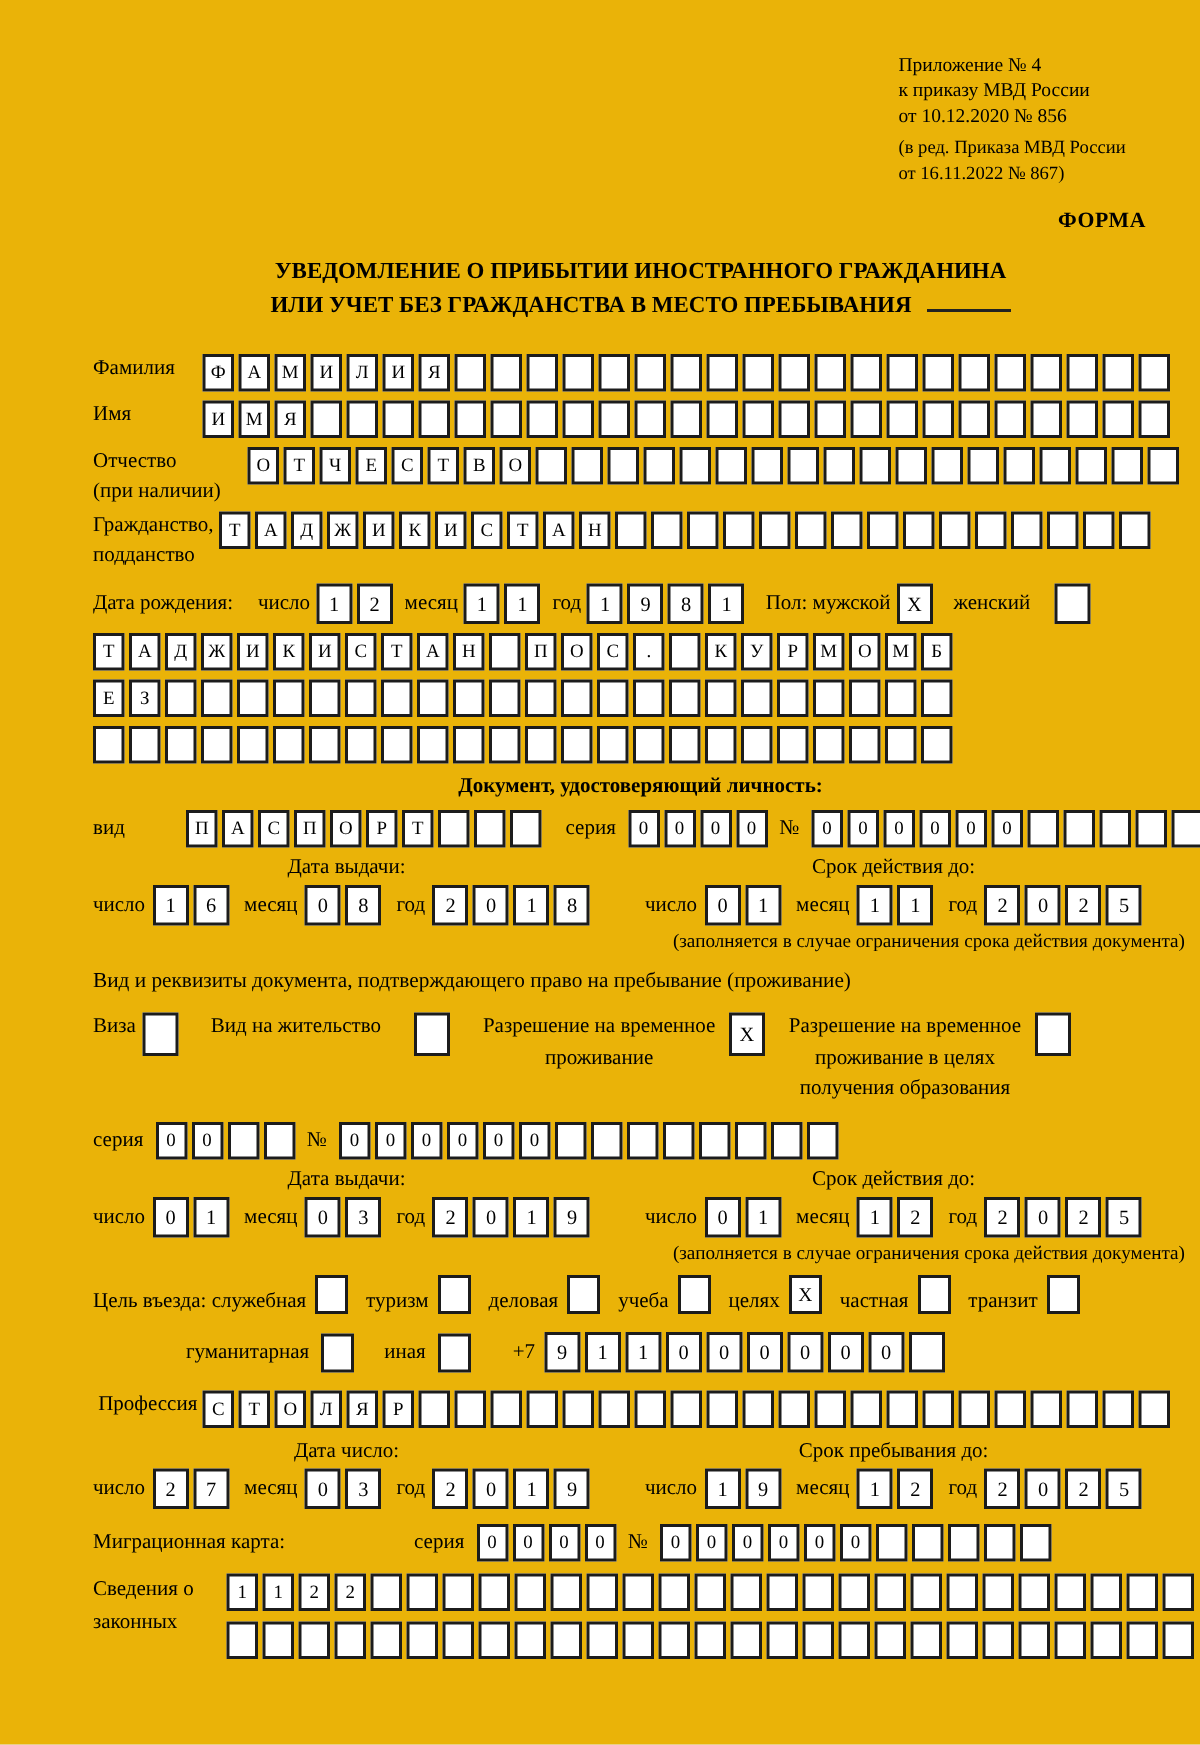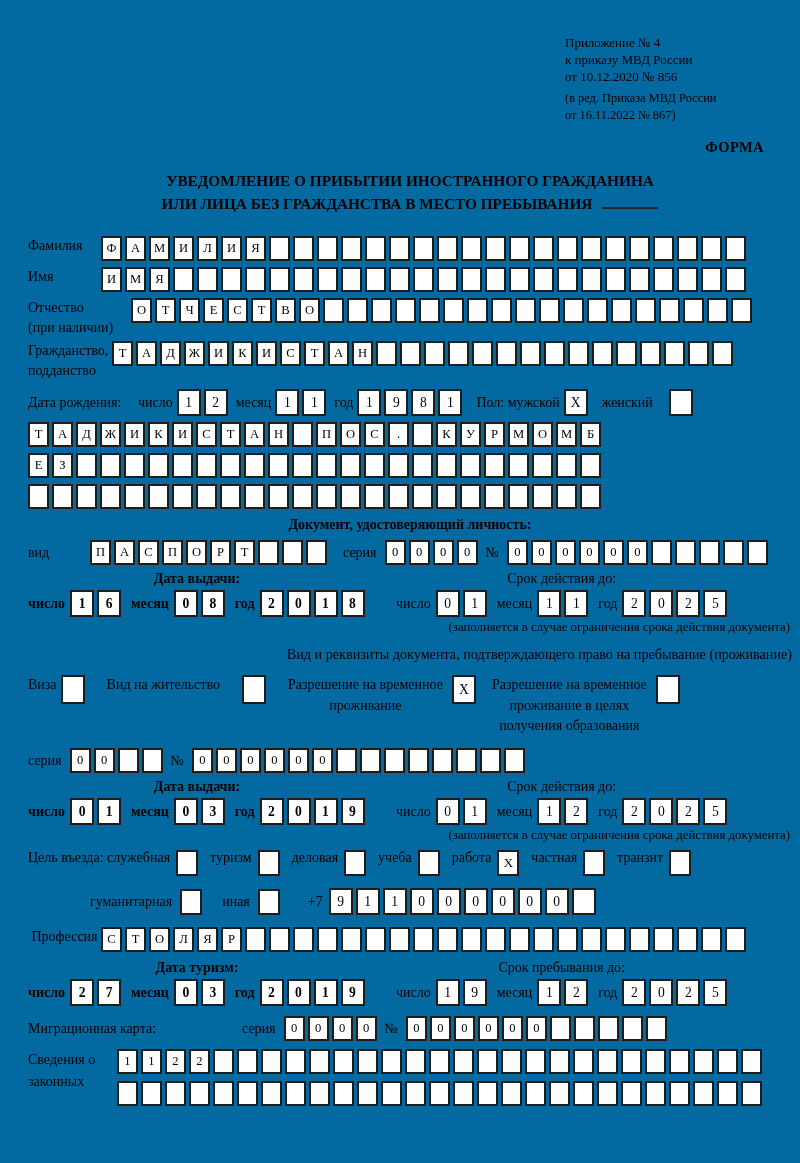--- a/index.html
+++ b/index.html
@@ -1,19 +1,19 @@
 <!DOCTYPE html>
 <html><head>
 <meta charset="utf-8">
 <style>
   html,body{margin:0;padding:0;background:#e8e8e8;}
   .page{
-    width:800px;height:1163px;margin:0 auto;background:#0369a1;color:#000;
+    width:800px;height:1163px;margin:0 auto;background:#eab308;color:#000;
     font-family:"Liberation Serif","DejaVu Serif",serif;font-size:14px;
-    box-sizing:border-box;padding:34px 8px 14px 28px;overflow:hidden;position:relative;
+    box-sizing:border-box;padding:34px 8px 14px 62px;overflow:hidden;position:relative;
   }
   .hdr{margin-left:537px;font-size:13px;line-height:1.32;}
   .hdr .ed{font-size:12.4px;margin-top:5px;}
   .forma{font-weight:bold;text-align:right;padding-right:28px;margin-top:16px;font-size:14.5px;letter-spacing:.4px;}
   .title{font-weight:bold;text-align:center;font-size:15.3px;line-height:1.5;margin-top:14px;}
   .blank-line{display:inline-block;width:56px;border-bottom:2.4px solid #222;height:12px;margin-left:10px;}
   .sect{font-weight:bold;font-size:13.4px;text-align:center;margin-top:26px;letter-spacing:.2px;}
   .body{margin-top:20px;}
   .frow{display:flex;align-items:flex-start;margin-bottom:6px;}
   .lbl{flex:none;line-height:1.45;}
@@ -24,33 +24,33 @@
   }
   .lg .cell{width:24px;height:27px;font-size:13.6px;}
   .cb .cell{width:24px;height:29px;font-size:13.6px;}
   .cb2 .cell{width:22px;height:26px;font-size:13px;}
   .w73{width:73px;}.w103{width:103px;}.w84{width:84px;}.w136{width:136px;}.w89{width:89px;}.w110{width:110px;}
   .mr4{margin-right:4px;}.mr8{margin-right:8px;}.ml8{margin-left:8px;}.ml14{margin-left:14px;}
   .stack{display:flex;flex-direction:column;gap:6px;}
   .center-bold{font-weight:bold;text-align:center;font-size:14px;margin:8px 0 7px 0;}
   .dateduo{display:flex;margin-top:4px;}
   .datecol{display:flex;flex-direction:column;}
-  .datecol.left{width:368px;font-weight:bold;}
+  .datecol.left{width:368px;}
   .datehead{text-align:center;margin-bottom:3px;}
   .datecol.left .datehead{margin-left:-30px;}
   .daterow{display:flex;align-items:center;}
   .daterow .t{margin-right:5px;}
   .daterow .g{margin-left:10px;}
   .note{text-align:right;font-size:12.8px;margin:3px 2px 7px 0;}
-  .plain{font-size:14.2px;margin-top:8px;line-height:1.55;text-align:right;}
+  .plain{font-size:14.2px;margin-top:8px;line-height:1.55;}
   .optrow{display:flex;align-items:flex-start;margin-top:10px;}
   .opt{display:flex;align-items:flex-start;}
   .opt .txt{text-align:center;line-height:1.45;}
   .opt .cells{margin-left:9px;margin-top:0;}
-  .purp{display:flex;align-items:flex-start;margin-top:2px;}
+  .purp{display:flex;align-items:flex-end;margin-top:2px;}
   .purp .t{margin:0 6px 0 12px;}
   .purp .t.first{margin-left:0;}
   .hum{display:flex;align-items:center;margin-top:12px;margin-left:62px;}
   .migr{display:flex;align-items:center;margin-top:10px;}
   .reps{display:flex;align-items:flex-start;margin-top:8px;}
   .reps .lbl div{line-height:1.58;}
   .repcells{display:flex;flex-direction:column;gap:7px;}
 </style>
 </head>
 <body>
@@ -64,21 +64,21 @@
     <div class="ed">
       <div>(в ред. Приказа МВД России</div>
       <div>от 16.11.2022 № 867)</div>
     </div>
   </div>
 
   <div class="forma">ФОРМА</div>
 
   <div class="title">
     <div>УВЕДОМЛЕНИЕ О ПРИБЫТИИ ИНОСТРАННОГО ГРАЖДАНИНА</div>
-    <div><span>ИЛИ ЛИЦА БЕЗ ГРАЖДАНСТВА В МЕСТО ПРЕБЫВАНИЯ</span><span class="blank-line"></span></div>
+    <div><span>ИЛИ УЧЕТ БЕЗ ГРАЖДАНСТВА В МЕСТО ПРЕБЫВАНИЯ</span><span class="blank-line"></span></div>
   </div>
 
 
   <div class="body">
 
     <div class="frow">
       <span class="lbl w73">Фамилия</span>
       <span class="cells">
           <span class="cell">Ф</span>
           <span class="cell">А</span>
@@ -533,21 +533,21 @@
           <span class="cell"></span>
         </span>
       <span class="t">деловая</span>
       <span class="cells cb2">
           <span class="cell"></span>
         </span>
       <span class="t">учеба</span>
       <span class="cells cb2">
           <span class="cell"></span>
         </span>
-      <span class="t">работа</span>
+      <span class="t">целях</span>
       <span class="cells cb2">
           <span class="cell">X</span>
         </span>
       <span class="t">частная</span>
       <span class="cells cb2">
           <span class="cell"></span>
         </span>
       <span class="t">транзит</span>
       <span class="cells cb2">
           <span class="cell"></span>
@@ -606,21 +606,21 @@
           <span class="cell"></span>
           <span class="cell"></span>
           <span class="cell"></span>
           <span class="cell"></span>
           <span class="cell"></span>
         </span>
     </div>
 
     <div class="dateduo" style="margin-top:8px;">
       <div class="datecol left">
-        <div class="datehead">Дата туризм:</div>
+        <div class="datehead">Дата число:</div>
         <div class="daterow">
           <span class="t">число</span>
           <span class="cells lg">
               <span class="cell">2</span>
               <span class="cell">7</span>
             </span>
           <span class="t g">месяц</span>
           <span class="cells lg">
               <span class="cell">0</span>
               <span class="cell">3</span>

